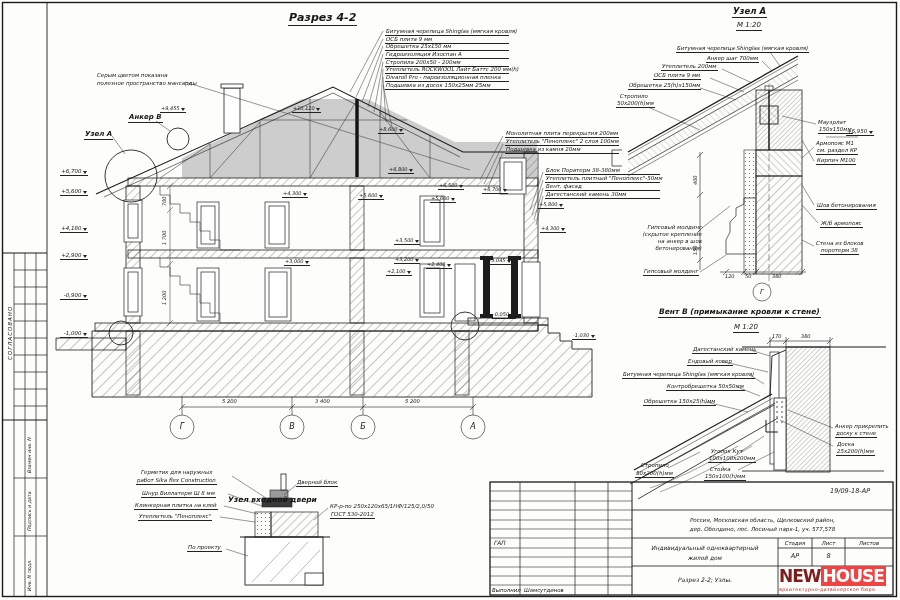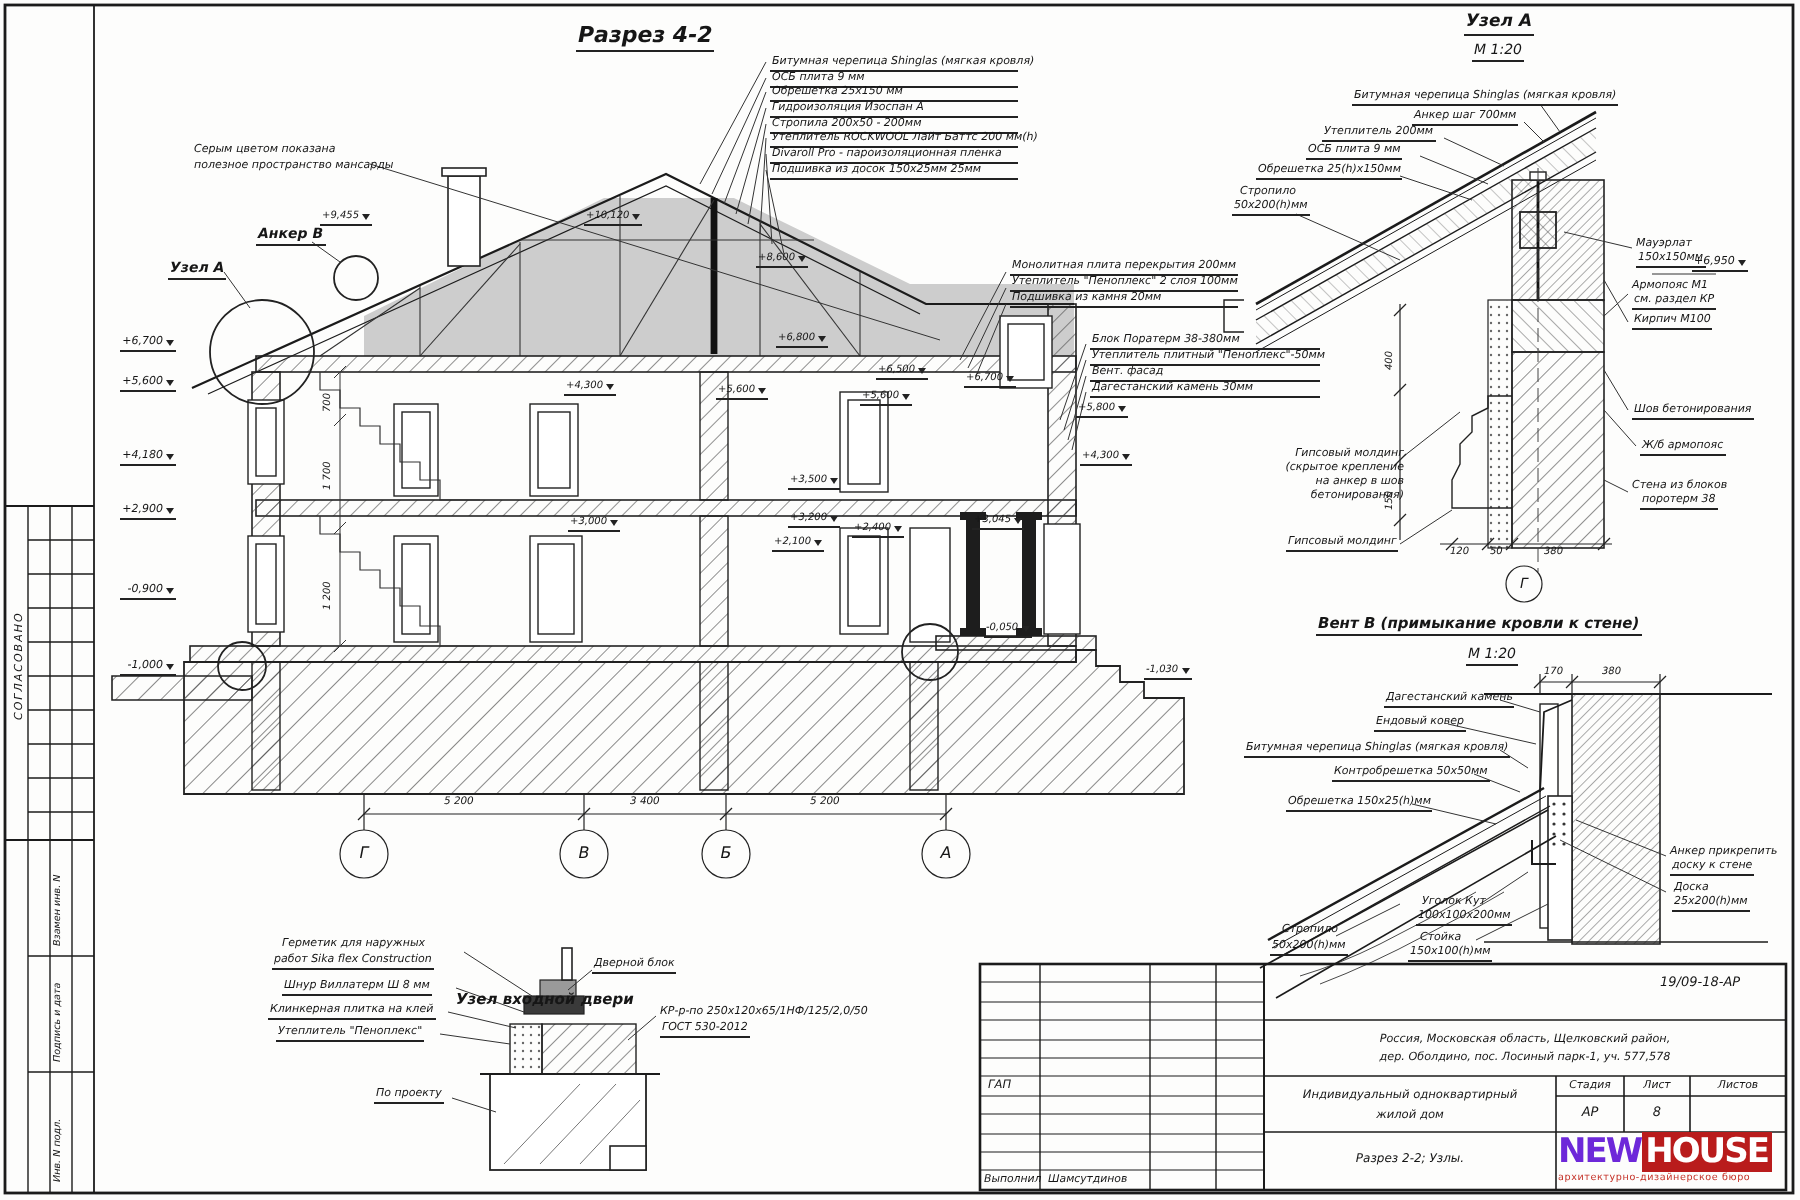--- a/index.html
+++ b/index.html
@@ -11,22 +11,22 @@
   .u{border-bottom:0.7px solid #222;padding:0 1px 0.5px 1px;}
   .ev::after{content:"";display:inline-block;margin-left:1.5px;width:0;height:0;
        border-left:2.6px solid transparent;border-right:2.6px solid transparent;
        border-top:3.6px solid #222;vertical-align:-1px;}
   .rot{transform:rotate(-90deg);transform-origin:left top;}
   .ctr{text-align:center;}
   .rt{text-align:right;}
   .big{font-size:11px;font-weight:bold;}
   .logo{position:absolute;left:779px;top:566px;width:112px;height:28px;}
   .logo-row{display:flex;align-items:flex-end;}
-  .logo-new{font:bold 17px "DejaVu Sans",sans-serif;color:#6d28d9;letter-spacing:-1px;}
-  .logo-house{font:bold 17px "DejaVu Sans",sans-serif;color:#fff;background:#b91c1c;
+  .logo-new{font:bold 17px "DejaVu Sans",sans-serif;color:#7f1d1d;letter-spacing:-1px;}
+  .logo-house{font:bold 17px "DejaVu Sans",sans-serif;color:#fff;background:#ef4444;
        padding:0 2px;letter-spacing:-1px;}
   .logo-sub{font:4.8px "DejaVu Sans",sans-serif;color:#c43026;letter-spacing:0.3px;margin-top:1px;}
 </style>
 </head>
 <body>
 
 <div id="sheet">
 
 <svg width="900" height="600" viewBox="0 0 900 600">
   <defs>

